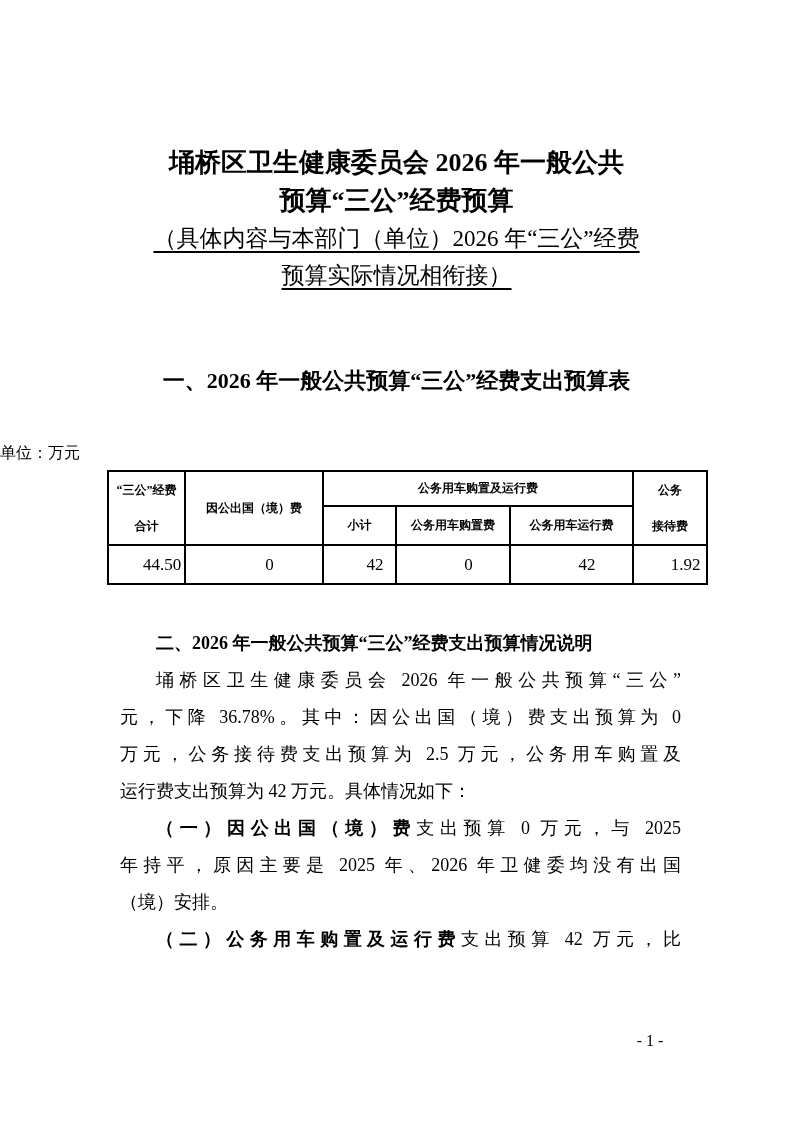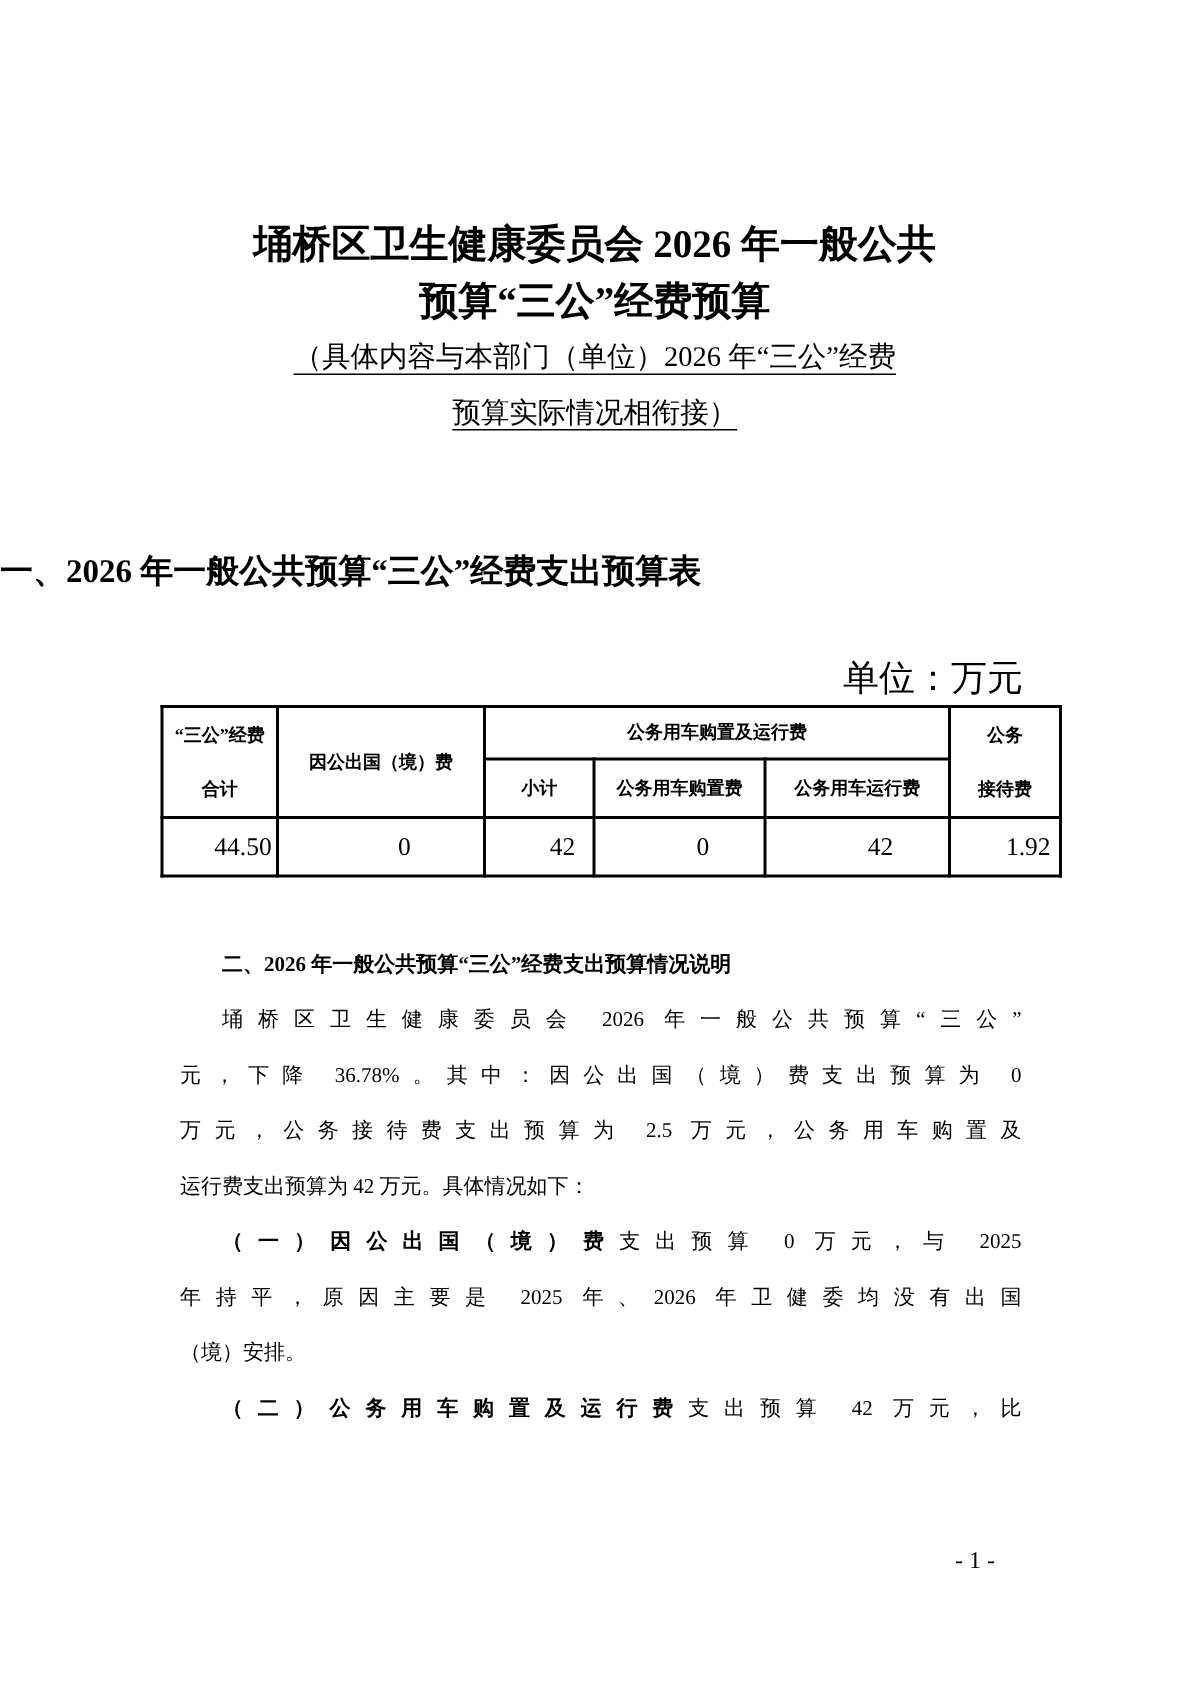--- a/index.html
+++ b/index.html
@@ -10,53 +10,53 @@
     background: #ffffff;
     color: #000000;
     font-family: "Liberation Serif", "DejaVu Serif", serif;
     overflow: hidden;
   }
 
   
   .title-block { position: absolute; top: 144px; left: 0; width: 793px; text-align: center; }
   .title-line { font-size: 26px; font-weight: bold; line-height: 38px; }
   .subtitle-line {
-    font-size: 19px; line-height: 37px;
+    font-size: 23px; line-height: 37px;
     text-decoration: underline; text-underline-offset: 5px;
   }
 
   
   .section1-heading {
     position: absolute; top: 366px; left: 0; width: 793px;
-    font-size: 22px; font-weight: bold; line-height: 30px;
+    text-align: center; font-size: 22px; font-weight: bold; line-height: 30px;
   }
   .unit-label {
     position: absolute; top: 442px; left: 0; width: 682px;
-    text-align: right; font-size: 24px; line-height: 22px;
+    text-align: left; font-size: 16px; line-height: 22px;
   }
 
   
   .budget-table {
     position: absolute; top: 470px; left: 107px; width: 599px;
     border-collapse: collapse; table-layout: fixed;
   }
   .budget-table td {
     border: 2px solid #000; text-align: center; vertical-align: middle;
     padding: 0; overflow: hidden;
   }
   .budget-table td.th { font-weight: bold; font-size: 12px; }
   .budget-table tr.hr1 td { height: 33px; }
   .budget-table tr.hr2 td { height: 37px; }
   .budget-table tr.dr td { height: 37px; font-size: 17px; padding-left: 31px; }
   .two-line div { line-height: 36px; }
 
   
   .section2 {
     position: absolute; top: 625px; left: 120px; width: 561px;
-    font-size: 14px; line-height: 37px;
+    font-size: 18px; line-height: 37px;
   }
   .s2-heading { font-weight: bold; text-indent: 2em; white-space: nowrap; }
   .body-line { text-align: justify; text-align-last: left; }
   .body-line.justify { text-align-last: justify; }
   .body-line.indent { text-indent: 2em; }
   .seg-bold { font-weight: bold; }
 
   
   .footer-page-number {
     position: absolute; top: 1031px; left: 600px; width: 100px;

